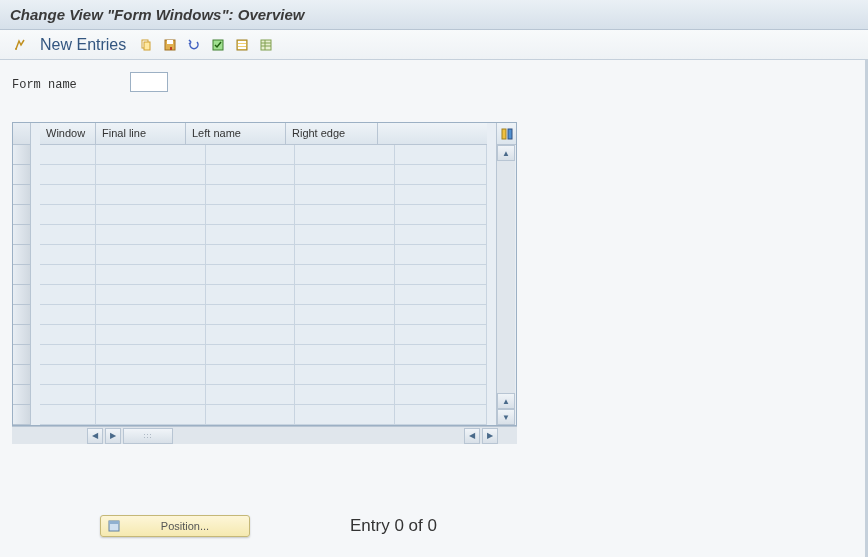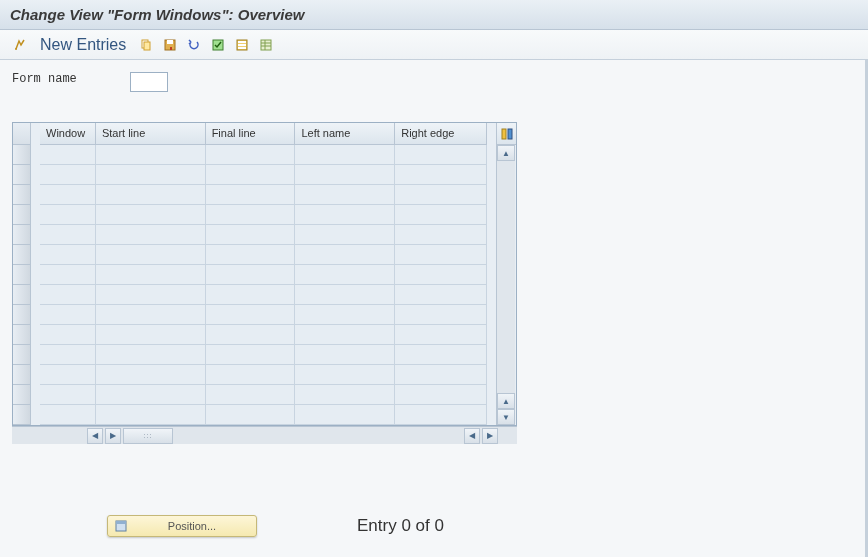--- a/index.html
+++ b/index.html
@@ -53,21 +53,21 @@
       color: #f0a060;
       opacity: 0.7;
       margin-left: 8px;
       font-family: Georgia, serif;
     }
     .content-area {
       padding: 12px;
     }
     .form-field-row {
       display: flex;
-      align-items: flex-start;
+      align-items: flex-end;
       gap: 18px;
       margin-bottom: 30px;
     }
     .form-label {
       font-family: 'Courier New', monospace;
       font-size: 12px;
       color: #333;
       width: 100px;
     }
     .form-input {
@@ -203,21 +203,20 @@
       cursor: pointer;
     }
     .hscroll-row .htrack { flex: 1; }
     .footer-row {
       position: absolute;
       bottom: 20px;
       left: 100px;
       display: flex;
       align-items: center;
       gap: 100px;
-      margin-left: 7px;
     }
     .position-btn {
       width: 150px;
       height: 22px;
       background: linear-gradient(#fdf6d8, #f5e9b0);
       border: 1px solid #c5b878;
       border-radius: 3px;
       display: flex;
       align-items: center;
       padding: 0 6px;
@@ -318,21 +317,20 @@
         <div class="row-sel"></div>
         <div class="row-sel"></div>
         <div class="row-sel"></div>
         <div class="row-sel"></div>
         <div class="row-sel"></div>
         <div class="row-sel"></div>
       </div>
       <div class="grid-main">
         <div class="grid-header">
           <div class="col col-window">Window</div>
-          <div class="col col-start">Start line</div>
           <div class="col col-final">Final line</div>
           <div class="col col-left">Left name</div>
           <div class="col col-right">Right edge</div>
         </div>
         <div class="grid-body">
           <div class="grid-row">
               <div class="cell col-window"></div>
               <div class="cell col-start"></div>
               <div class="cell col-final"></div>
               <div class="cell col-left"></div>

